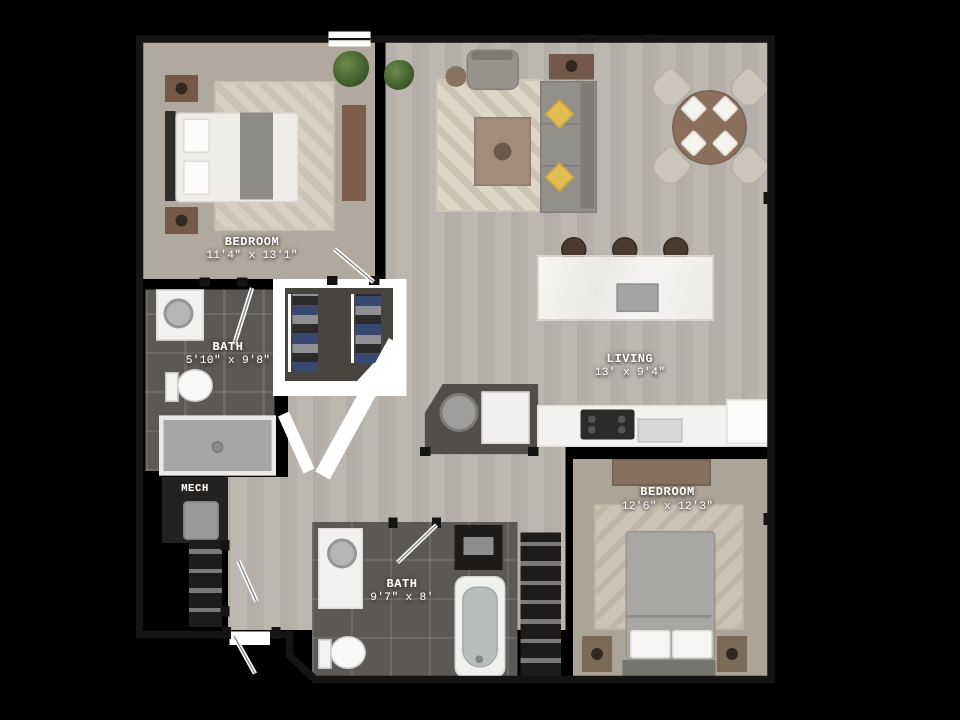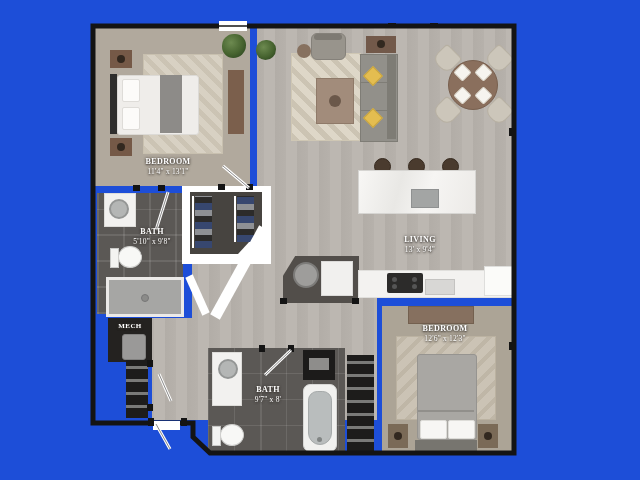--- a/index.html
+++ b/index.html
@@ -1,17 +1,17 @@
 <!DOCTYPE html>
 <html><head>
 <meta charset="utf-8">
 <style>
   html,body{margin:0;padding:0;background:#fff;}
-  .plan{position:relative;width:640px;height:480px;background:#1d4ed8;overflow:hidden;
-        font-family:Liberation Serif, serif;}
+  .plan{position:relative;width:640px;height:480px;background:#000000;overflow:hidden;
+        font-family:Liberation Mono, monospace;}
   .abs{position:absolute;}
   
   .wood{left:0;top:0;width:640px;height:480px;
     background:repeating-linear-gradient(90deg,#bcb7b1 0px,#bcb7b1 11px,#b2ada7 11px,#b6b1ab 22px);
     clip-path:polygon(257px 26px,514px 26px,514px 298px,377px 298px,377px 420px,152px 420px,152px 318px,192px 318px,192px 188px,257px 188px);}
   .carpet{background:#b1a99d;}
   .tile{background:
     repeating-linear-gradient(0deg,rgba(255,255,255,.10) 0 1.5px,transparent 1.5px 26px),
     repeating-linear-gradient(90deg,rgba(255,255,255,.10) 0 1.5px,transparent 1.5px 26px),
     #5b5855;}

